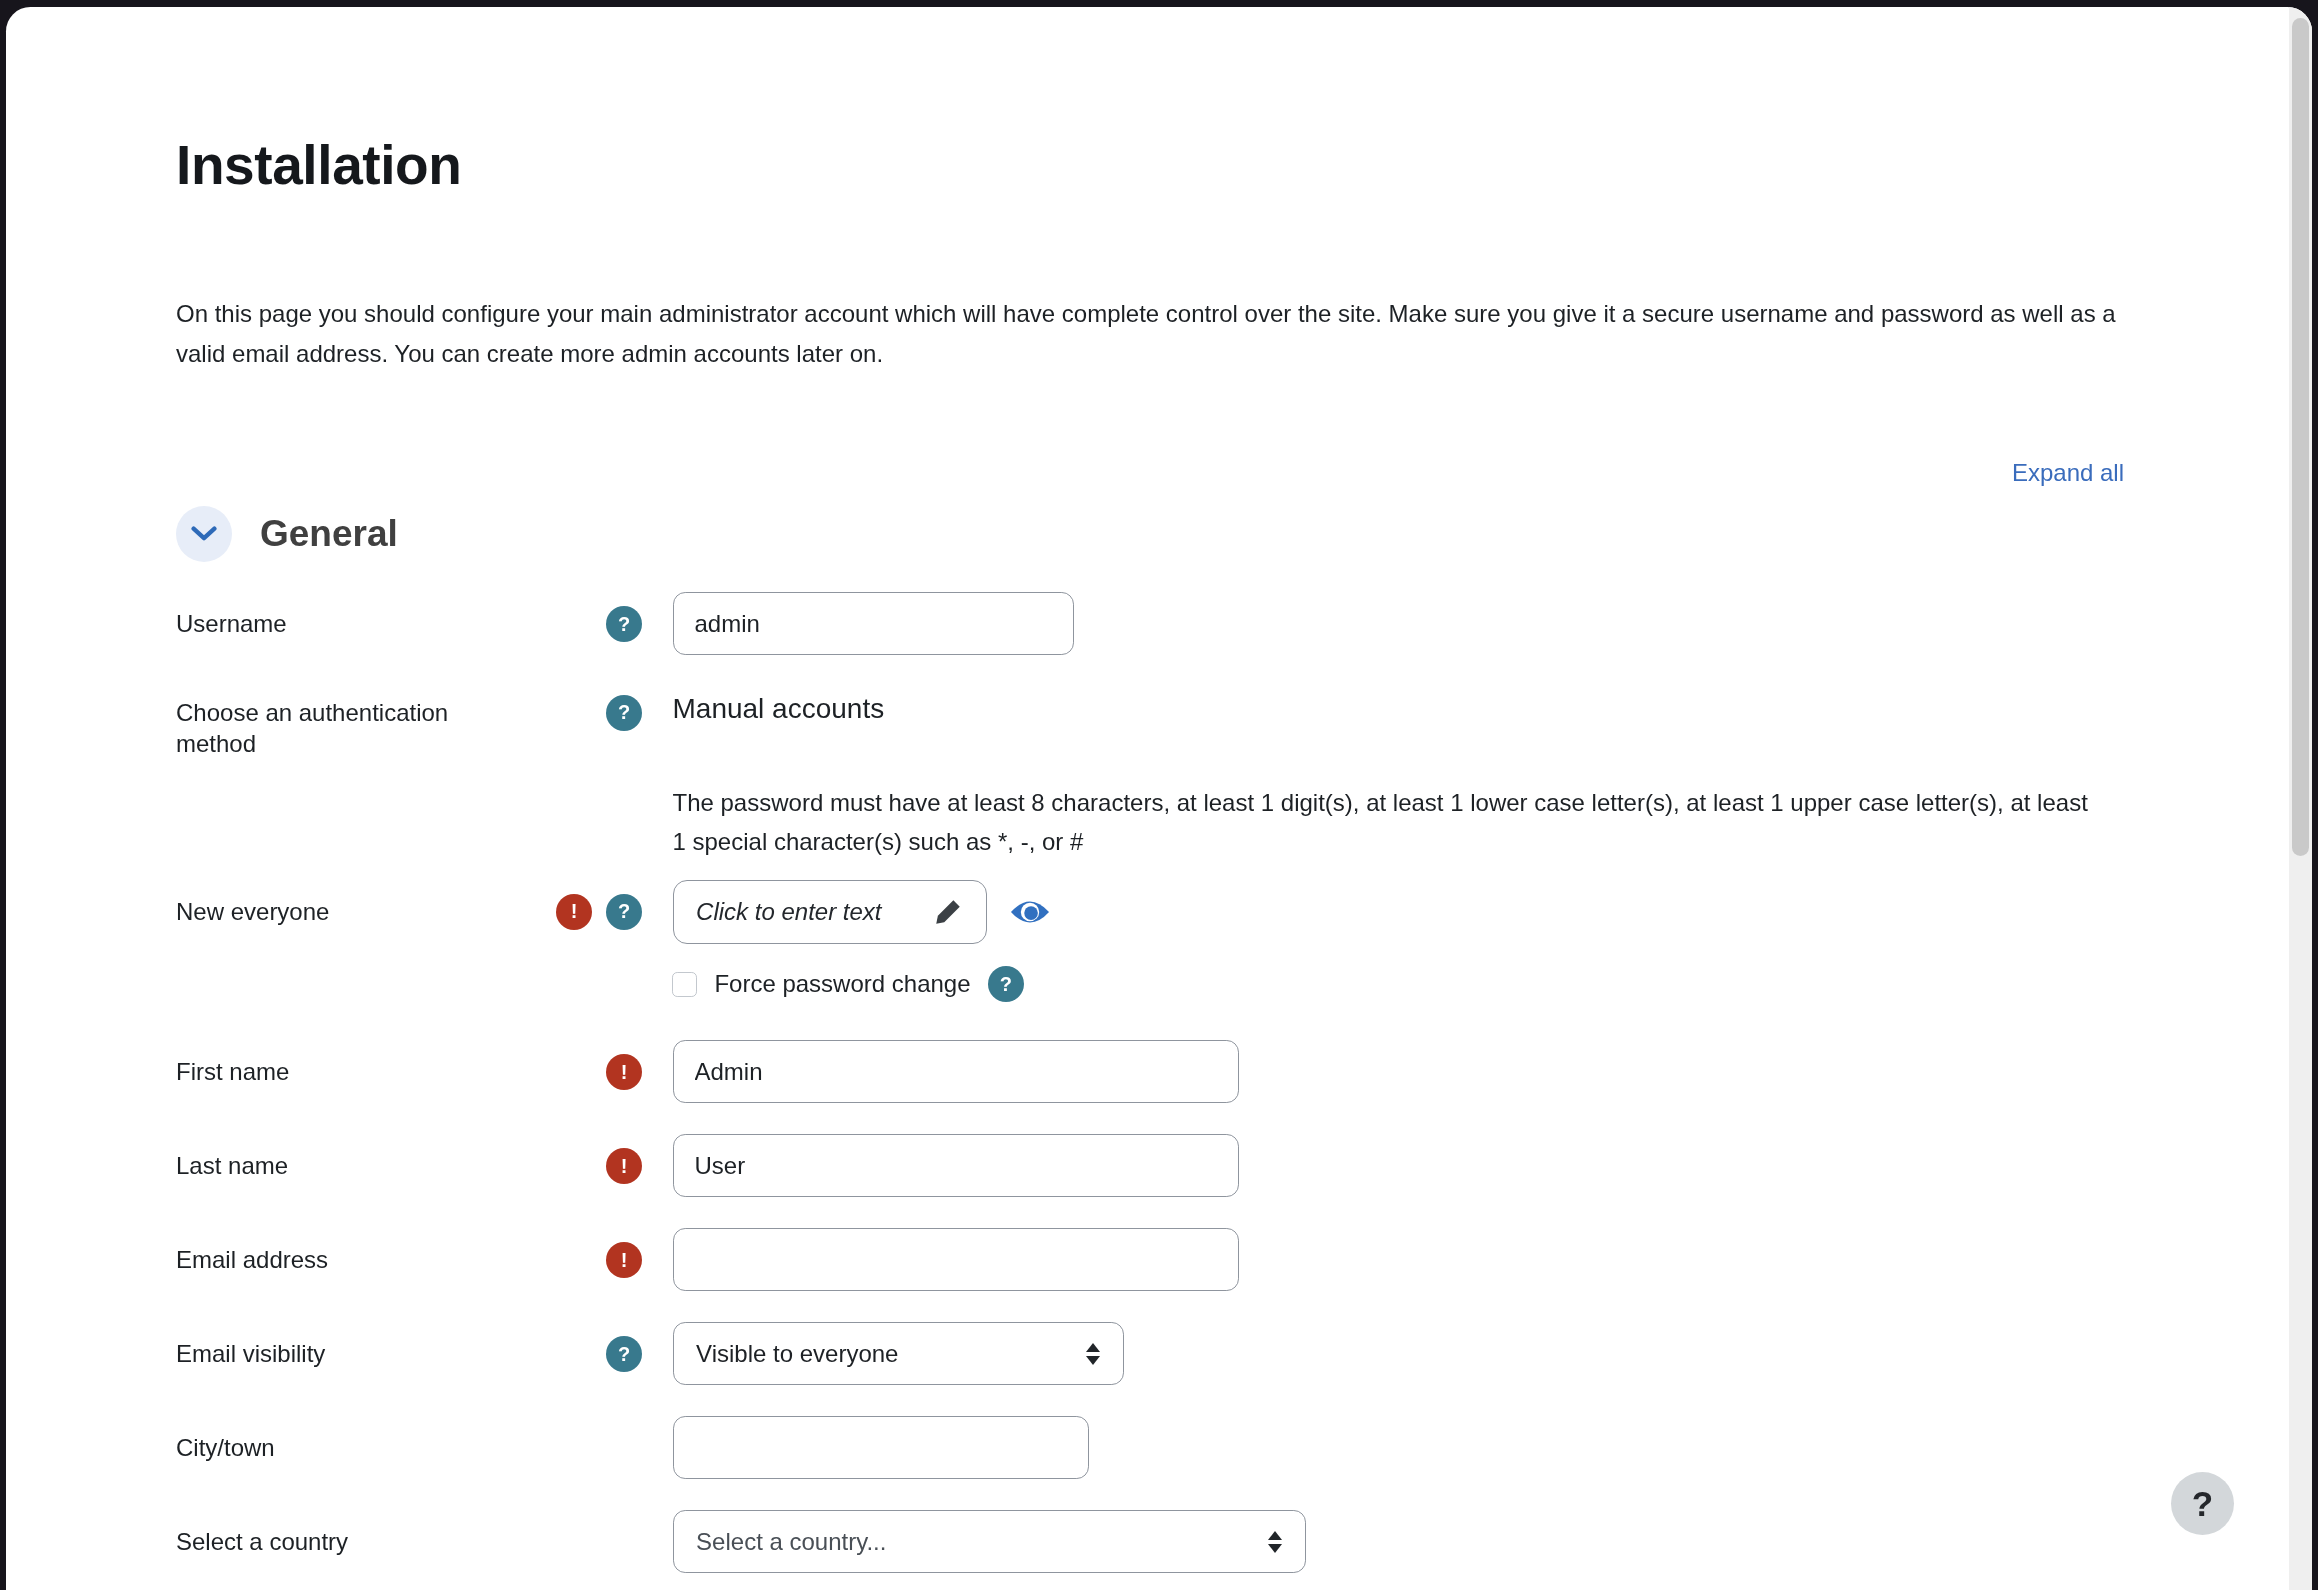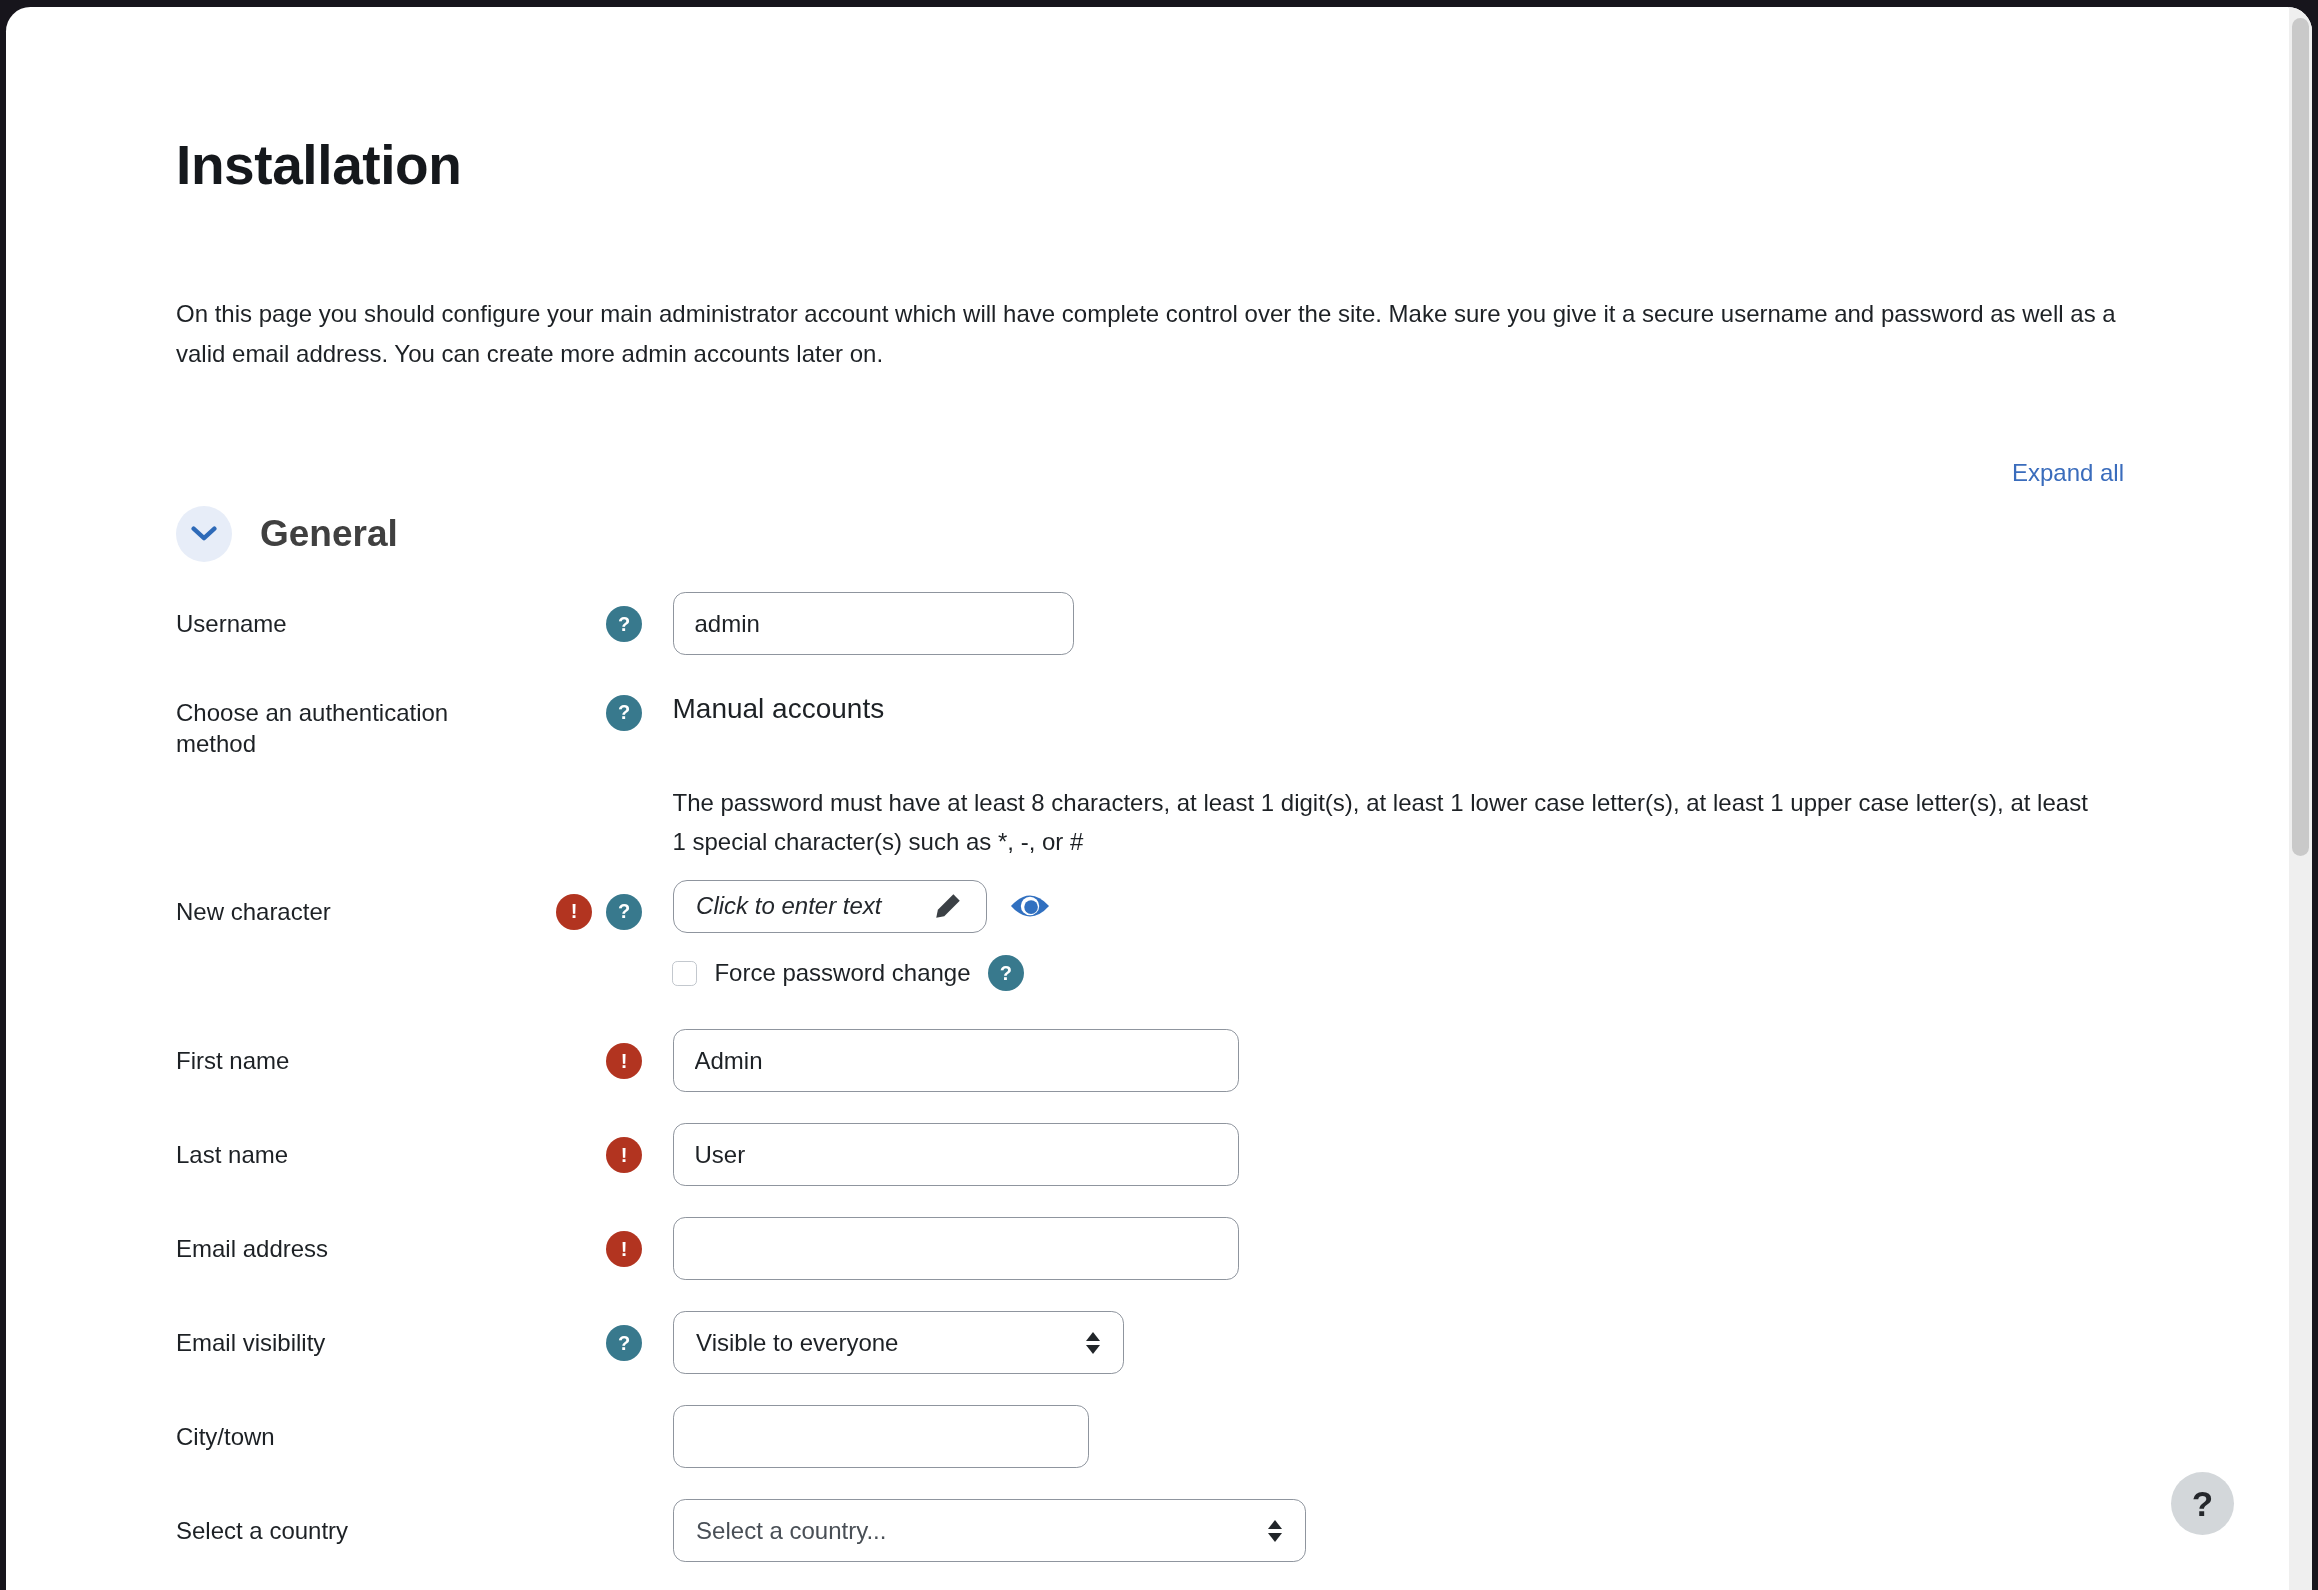--- a/index.html
+++ b/index.html
@@ -137,21 +137,21 @@
     color: #1d2125;
   }
   .hint-text {
     font-size: 24px;
     line-height: 39px;
     max-width: 1428px;
     color: #1d2125;
   }
   .row-tight { margin-bottom: 19px; }
   .pw-box {
-    width: 314px; height: 53px;
+    width: 314px; height: 64px;
     border: 1.7px solid #8f959e;
     border-radius: 14px;
     display: flex;
     align-items: center;
     justify-content: space-between;
     padding: 0 22.6px;
     cursor: pointer;
     background: #fff;
   }
   .pw-placeholder {
@@ -271,21 +271,21 @@
 
     <div class="frow row-tight">
       <div class="flabel"></div>
       <div class="ficons"></div>
       <div class="fcontrol">
         <div class="hint-text">The password must have at least 8 characters, at least 1 digit(s), at least 1 lower case letter(s), at least 1 upper case letter(s), at least 1 special character(s) such as *, -, or #</div>
       </div>
     </div>
 
     <div class="frow" style="margin-bottom:17.4px;">
-      <div class="flabel">New character</div>
+      <div class="flabel">New everyone</div>
       <div class="ficons">
         <span class="badge req">!</span>
         <span class="badge help">?</span>
       </div>
       <div class="fcontrol">
         <div class="pw-box">
           <span class="pw-placeholder">Click to enter text</span>
           <span style="display:flex;">
             <svg width="30" height="30" viewBox="0 0 24 24">
               <path d="M16.3 2.6 L21.4 7.7 L9.0 20.1 L2.6 21.4 L3.9 15.0 Z" fill="#3b4045"></path>

